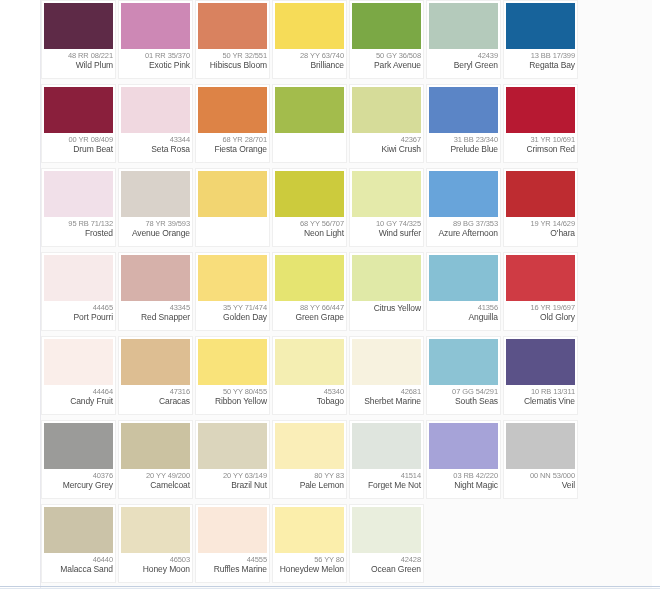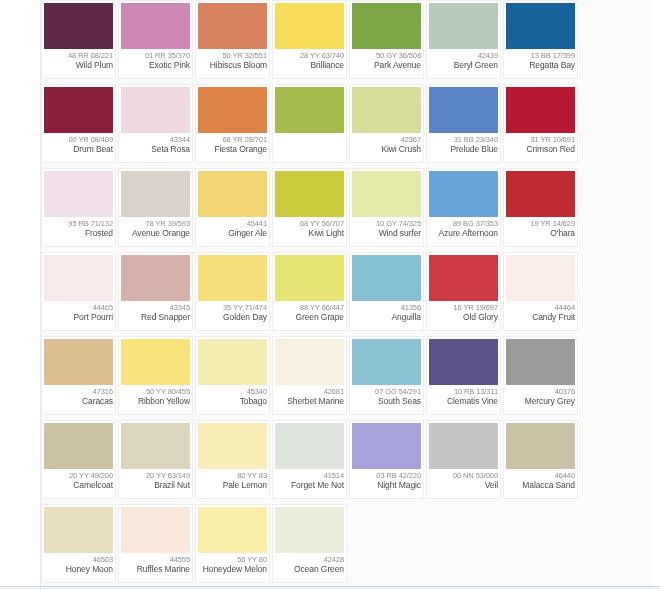--- a/index.html
+++ b/index.html
@@ -210,30 +210,26 @@
       </div>
       <div class="swatch-card">
         <div class="swatch-chip" style="background: rgb(217, 210, 202);"></div>
         <div class="swatch-meta">
           <div class="swatch-code">78 YR 39/593</div>
           <div class="swatch-name">Avenue Orange</div>
         </div>
       </div>
       <div class="swatch-card">
         <div class="swatch-chip" style="background: rgb(242, 213, 113);"></div>
-        <div class="swatch-meta">
-          <div class="swatch-code">45441</div>
-          <div class="swatch-name">Ginger Ale</div>
-        </div>
       </div>
       <div class="swatch-card">
         <div class="swatch-chip" style="background: rgb(204, 203, 61);"></div>
         <div class="swatch-meta">
           <div class="swatch-code">68 YY 56/707</div>
-          <div class="swatch-name">Kiwi Light</div>
+          <div class="swatch-name">Neon Light</div>
         </div>
       </div>
       <div class="swatch-card">
         <div class="swatch-chip" style="background: rgb(228, 234, 170);"></div>
         <div class="swatch-meta">
           <div class="swatch-code">10 GY 74/325</div>
           <div class="swatch-name">Wind surfer</div>
         </div>
       </div>
       <div class="swatch-card">
@@ -269,20 +265,27 @@
         <div class="swatch-meta">
           <div class="swatch-code">35 YY 71/474</div>
           <div class="swatch-name">Golden Day</div>
         </div>
       </div>
       <div class="swatch-card">
         <div class="swatch-chip" style="background: rgb(229, 228, 113);"></div>
         <div class="swatch-meta">
           <div class="swatch-code">88 YY 66/447</div>
           <div class="swatch-name">Green Grape</div>
+        </div>
+      </div>
+      <div class="swatch-card">
+        <div class="swatch-chip" style="background: rgb(224, 233, 167);"></div>
+        <div class="swatch-meta">
+          <div class="swatch-code"></div>
+          <div class="swatch-name">Citrus Yellow</div>
         </div>
       </div>
       <div class="swatch-card">
         <div class="swatch-chip" style="background: rgb(134, 192, 212);"></div>
         <div class="swatch-meta">
           <div class="swatch-code">41356</div>
           <div class="swatch-name">Anguilla</div>
         </div>
       </div>
       <div class="swatch-card">

